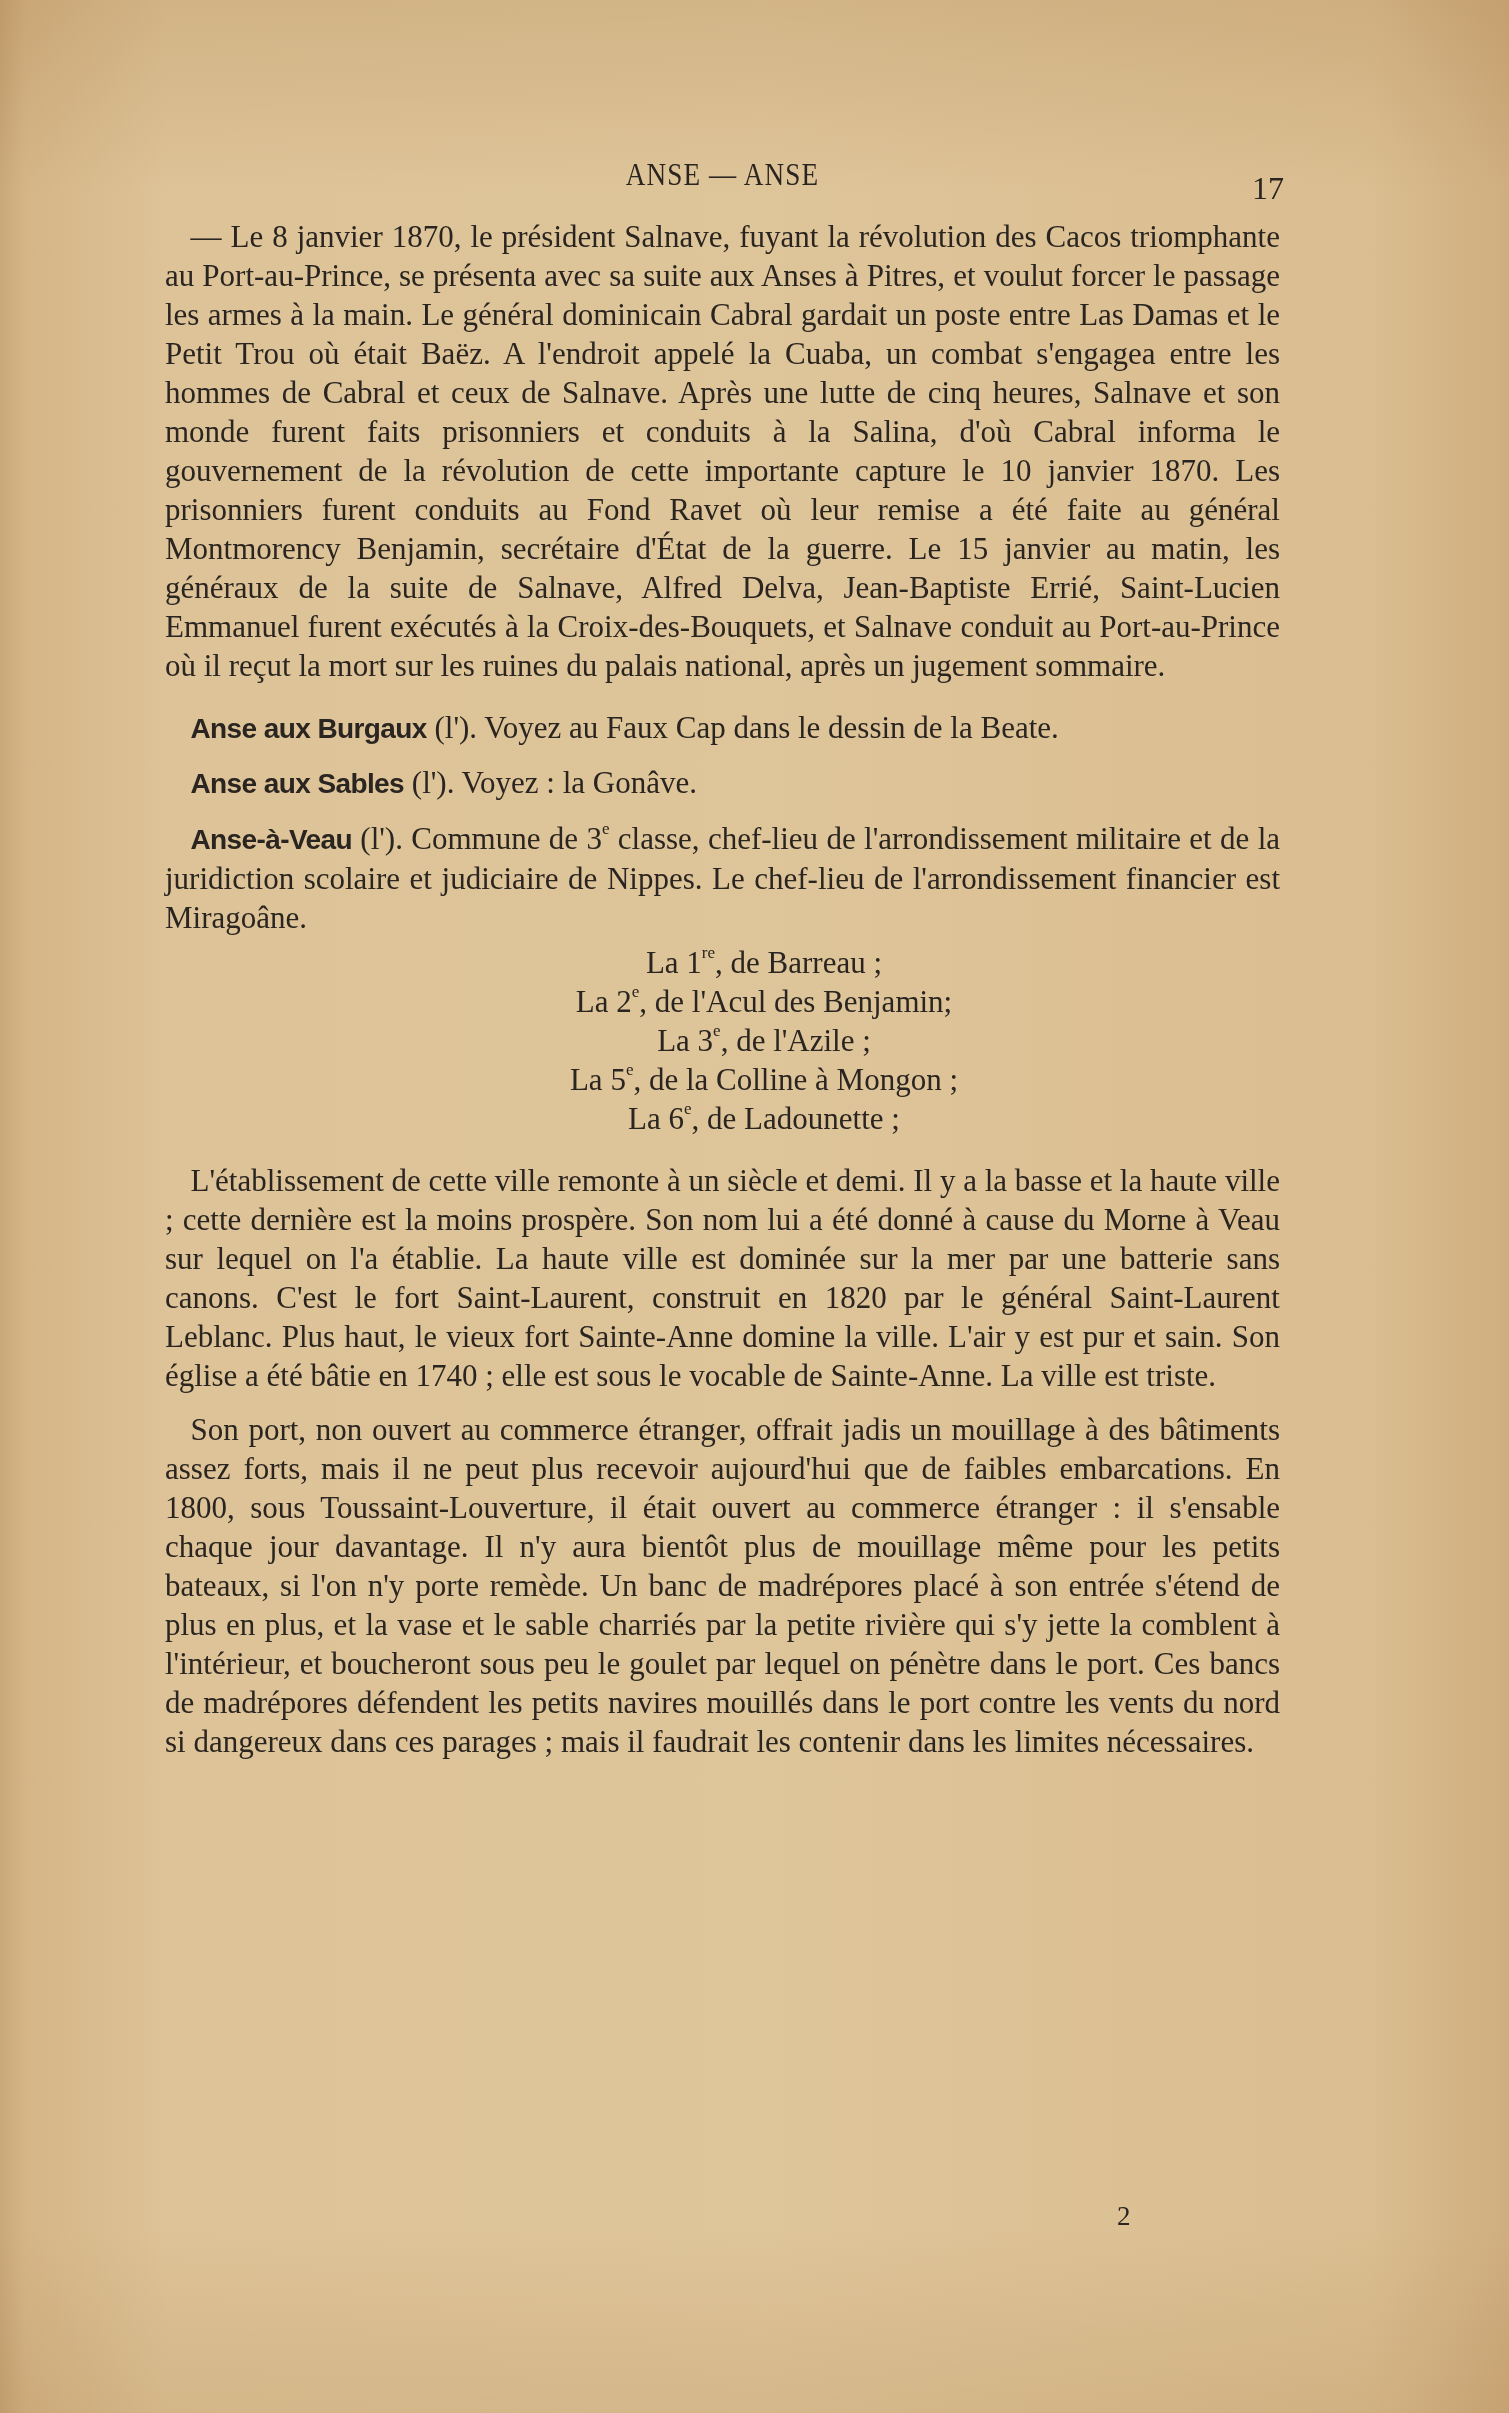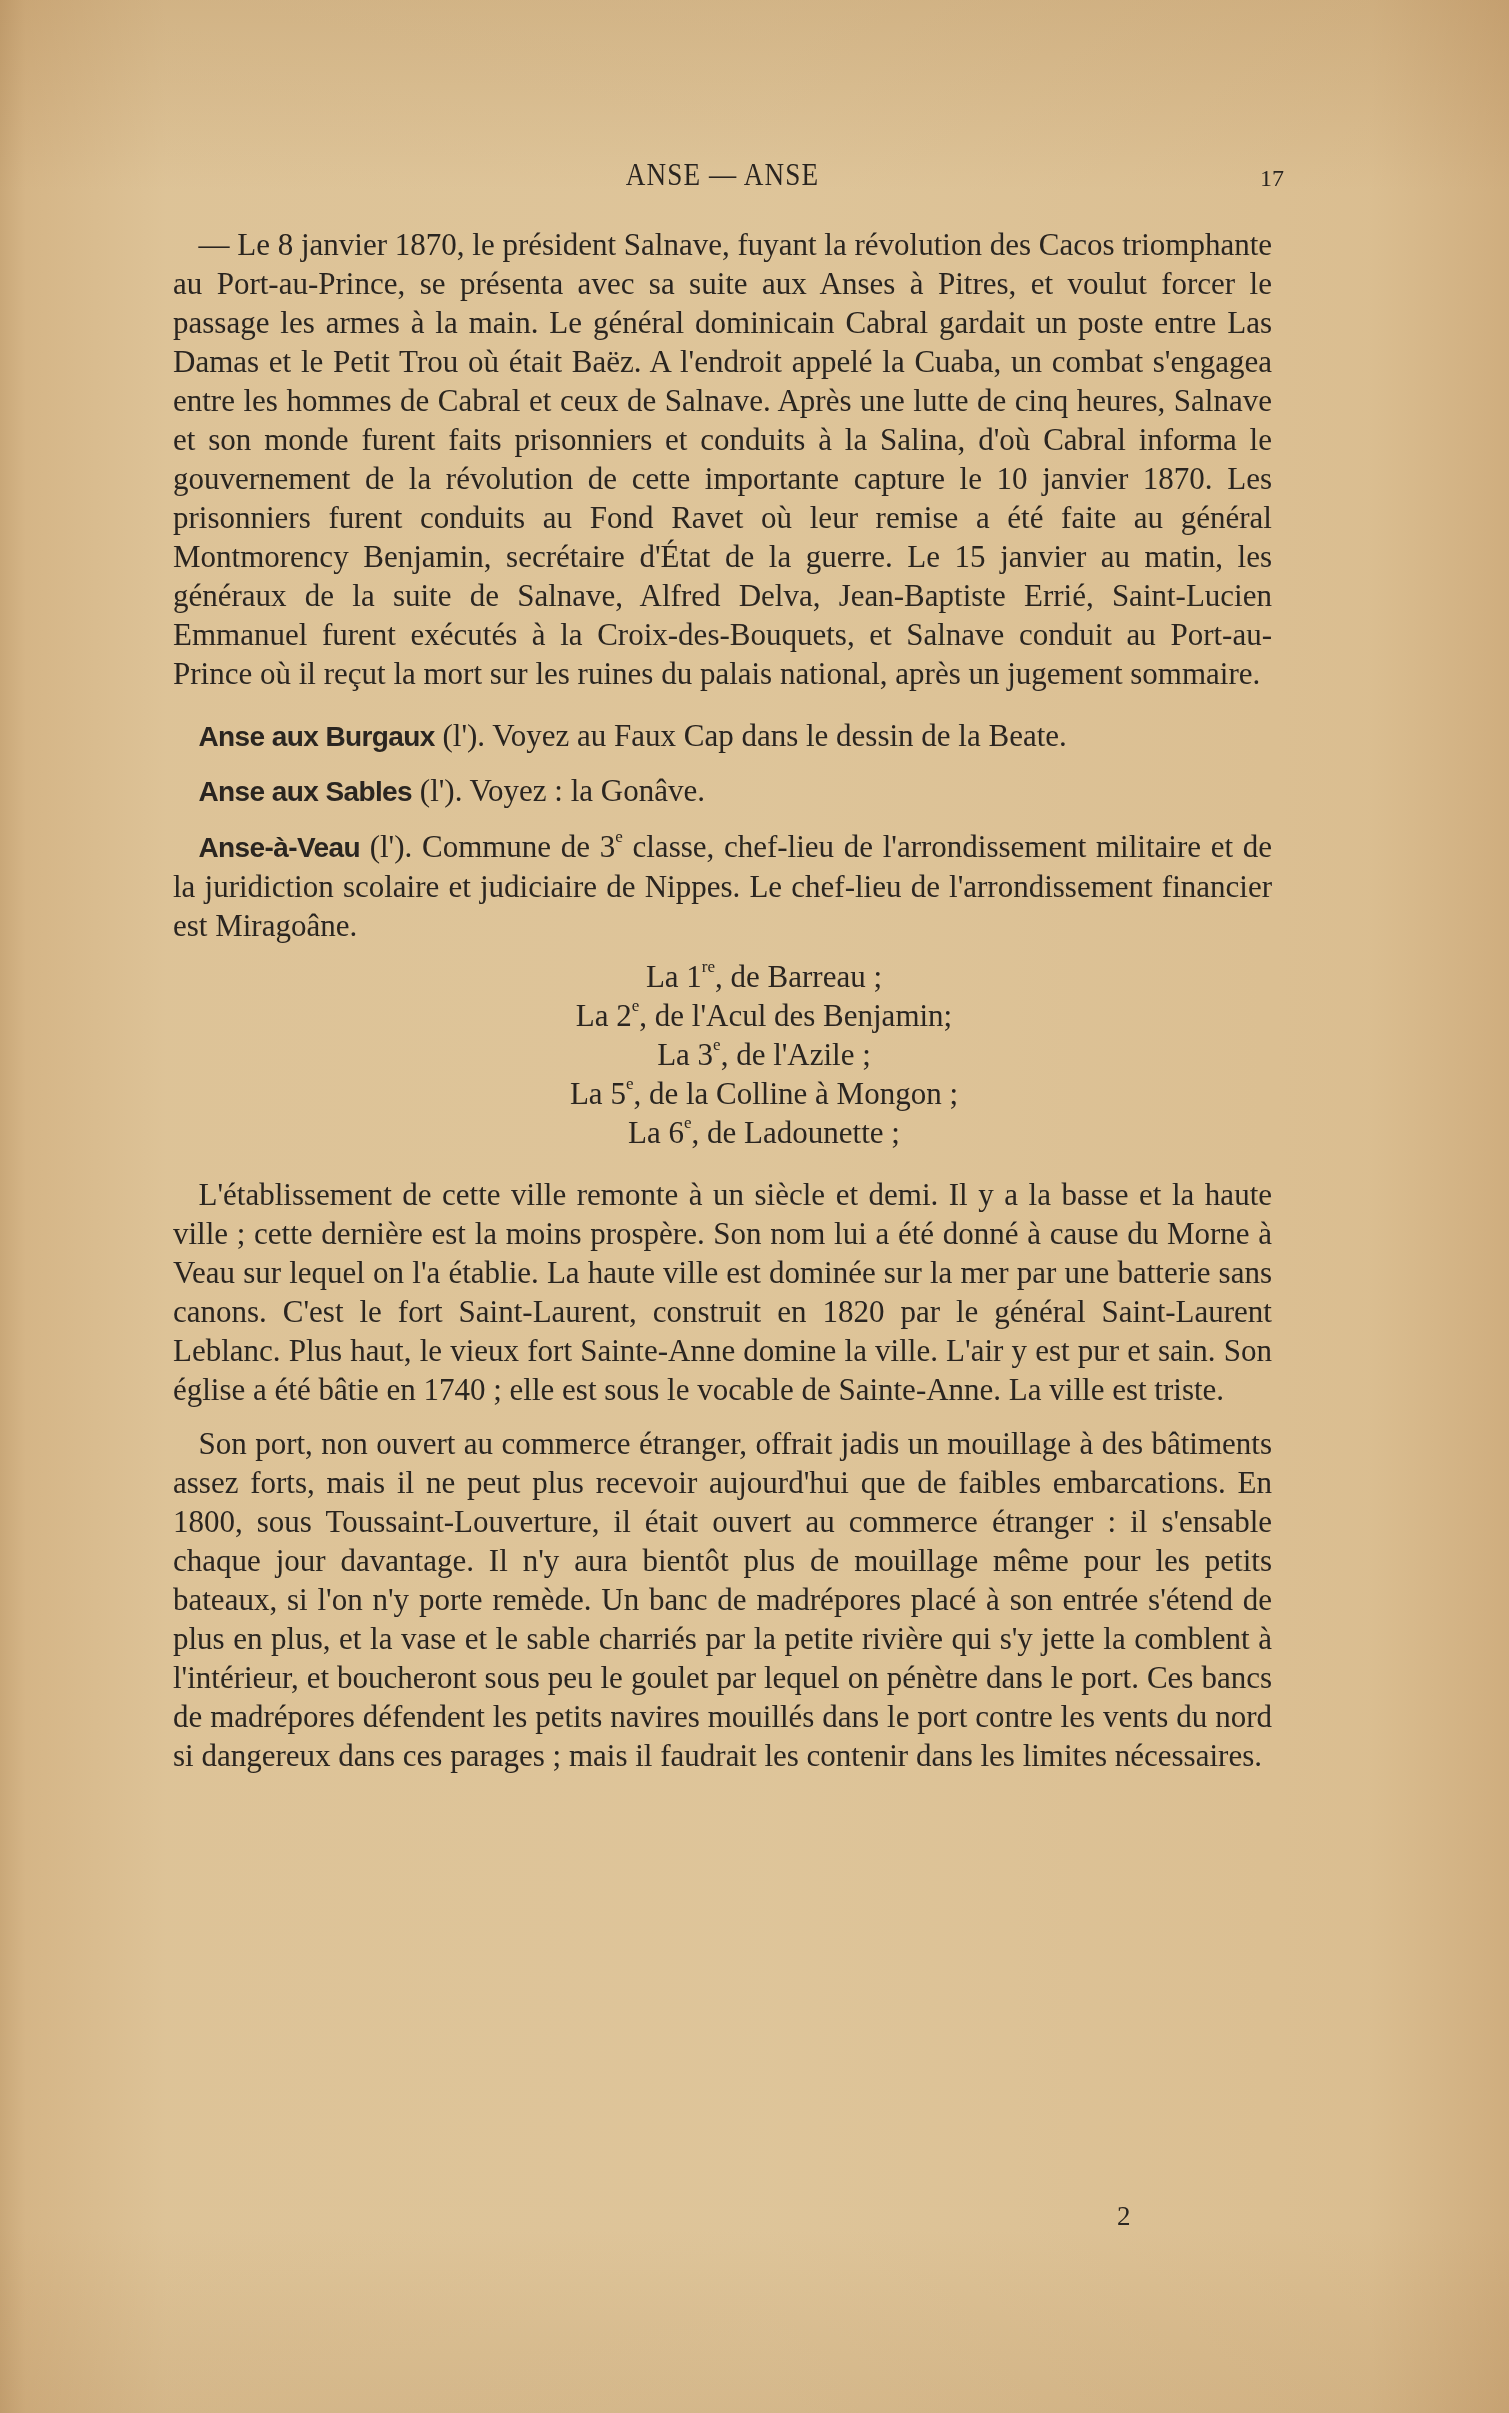--- a/index.html
+++ b/index.html
@@ -21,28 +21,28 @@
   }
   .running-head {
     position: absolute; top: 152px; left: 0; width: 1123px; height: 45px;
   }
   .running-head .title {
     position: absolute; left: 0; width: 1123px; text-align: center;
     font-size: 32px; letter-spacing: 1.3px; top: 0; line-height: 45px;
     transform: scaleX(0.85);
   }
   .running-head .folio {
-    position: absolute; right: 0; top: 4px; font-size: 24px; line-height: 45px;
+    position: absolute; right: 0; top: 14px; font-size: 32px; line-height: 45px;
   }
   .text {
     position: absolute; top: 213px; left: 0; width: 1123px;
     font-size: 31px; line-height: 39px;
     text-align: justify;
   }
-  .text p { margin: 12px; }
+  .text p { margin: 4px; }
   .indent { text-indent: 25.5px; }
   .gap-s { margin-top: 15.3px !important; }
   .gap-m { margin-top: 23px !important; }
   .entry-head { font-family: "Liberation Sans", "DejaVu Sans", sans-serif; font-weight: bold; font-size: 28px; transform-origin: left; letter-spacing: -0.6px; }
   .sections { padding-left: 83px; margin-top: 6.4px; }
   .sections div { line-height: 39px; text-align: center; }
   sup { font-size: 0.55em; line-height: 0; vertical-align: 0.9em; }
   .signature {
     position: absolute; top: 2201px; left: 956px; font-size: 27px;
   }

